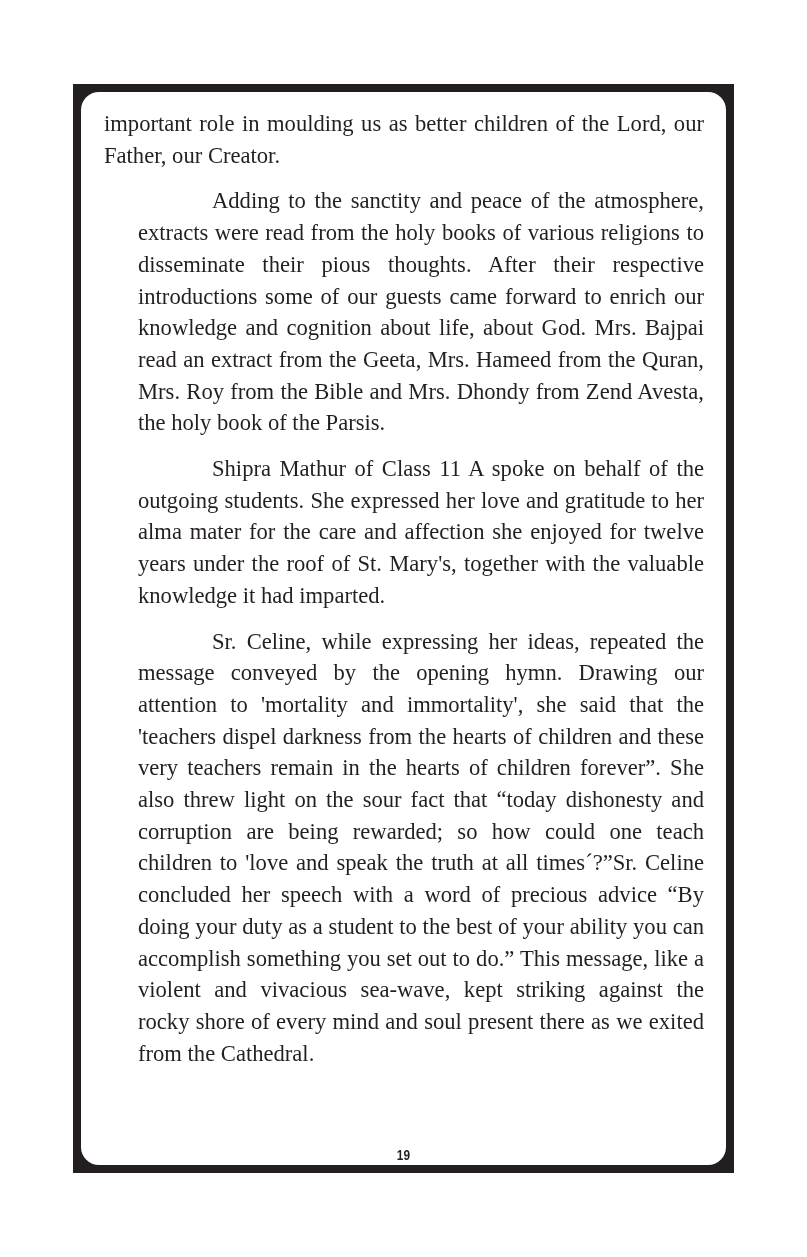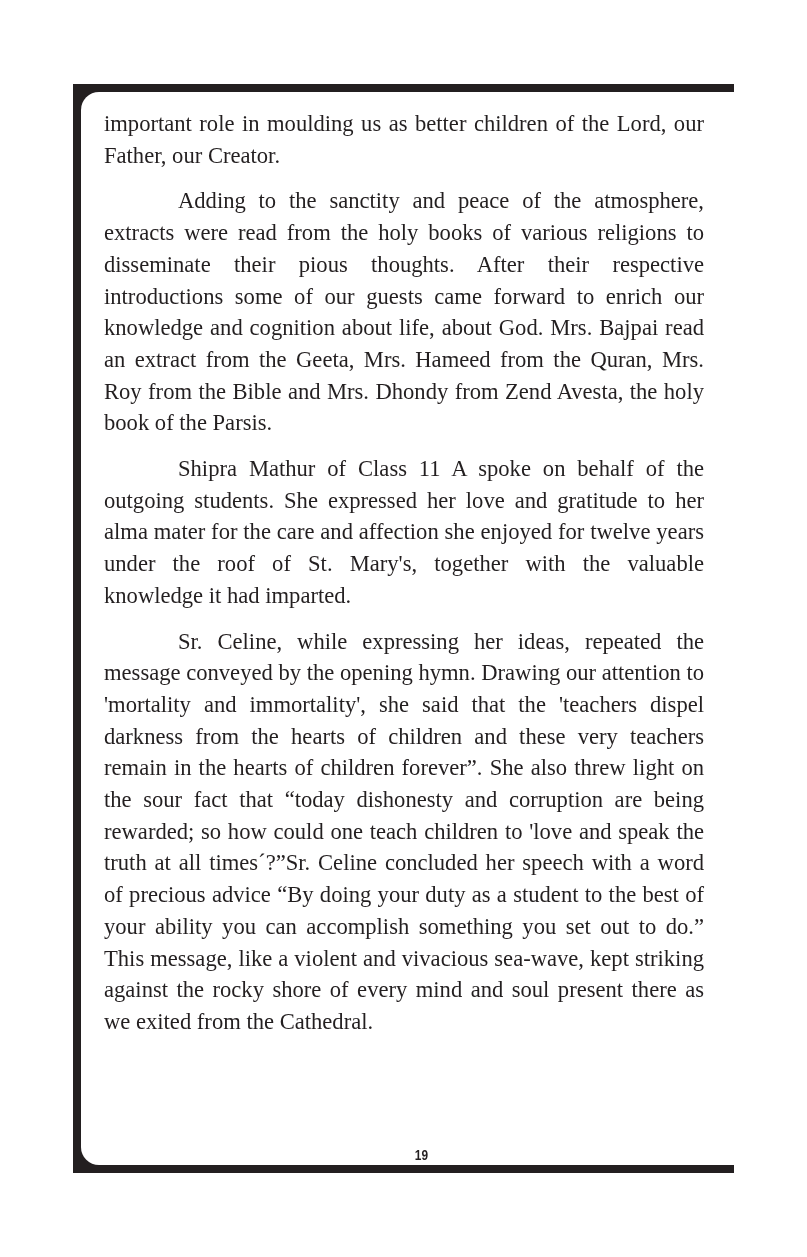--- a/index.html
+++ b/index.html
@@ -3,29 +3,29 @@
   <meta charset="utf-8">
   <style>
     html, body { margin: 0; padding: 0; background: #ffffff; }
     body { width: 807px; height: 1257px; position: relative; overflow: hidden; }
     .frame {
       position: absolute; left: 73px; top: 84px; width: 661px; height: 1089px;
       background: #231f20;
     }
     .page {
       position: absolute; left: 8px; top: 8px; width: 645px; height: 1073px;
-      background: #ffffff; border-radius: 18px; padding-left: 36px;
+      background: #ffffff; border-radius: 18px;
     }
     .text {
       position: absolute; left: 23px; top: 16px; width: 600px;
       font-family: "Liberation Serif", "DejaVu Serif", serif;
       font-size: 22.6px; line-height: 31.7px; color: #231f20;
     }
     .text p { margin: 0 0 14px 0; text-align: justify; }
-    .text p.indent { text-indent: 74px; }
+    .text p.indent { text-indent: 74px; margin-left: 34px; }
     .pagenum {
       position: absolute; left: 0; width: 100%; top: 1055px; text-align: center;
       font-family: "Liberation Sans", "DejaVu Sans", sans-serif;
       font-weight: bold; font-size: 14px; color: #231f20;
       transform: scaleX(0.85);
     }
   </style>
 </head>
 <body>
 

